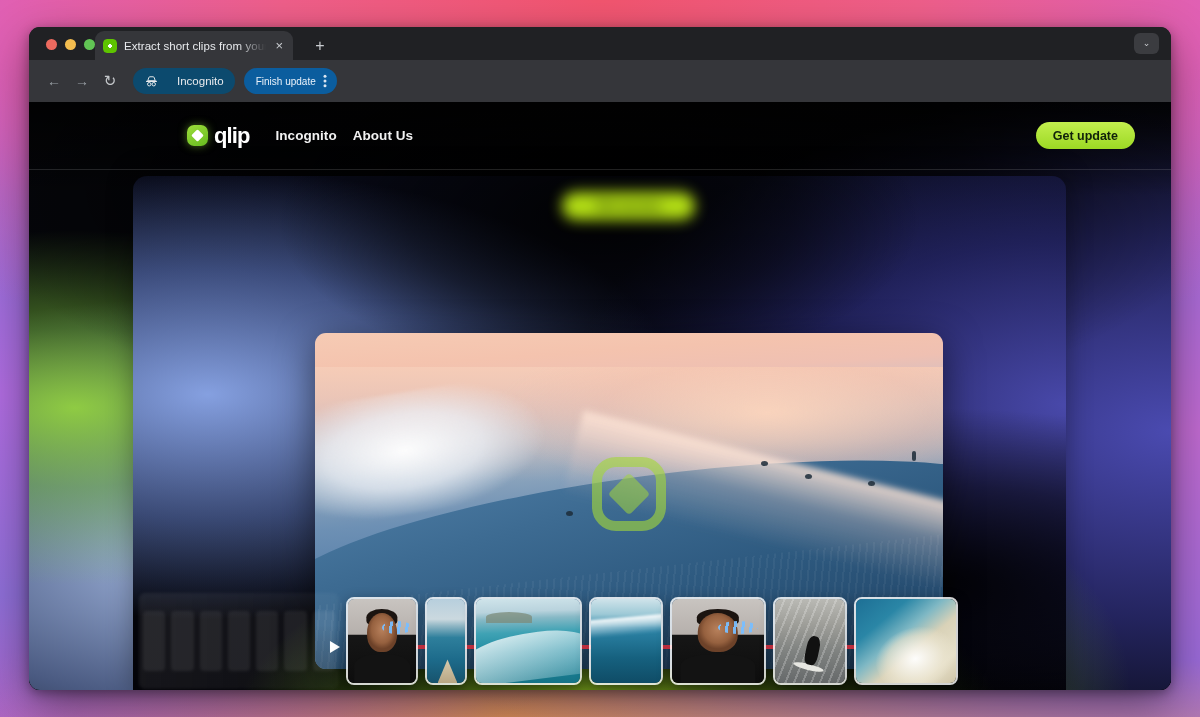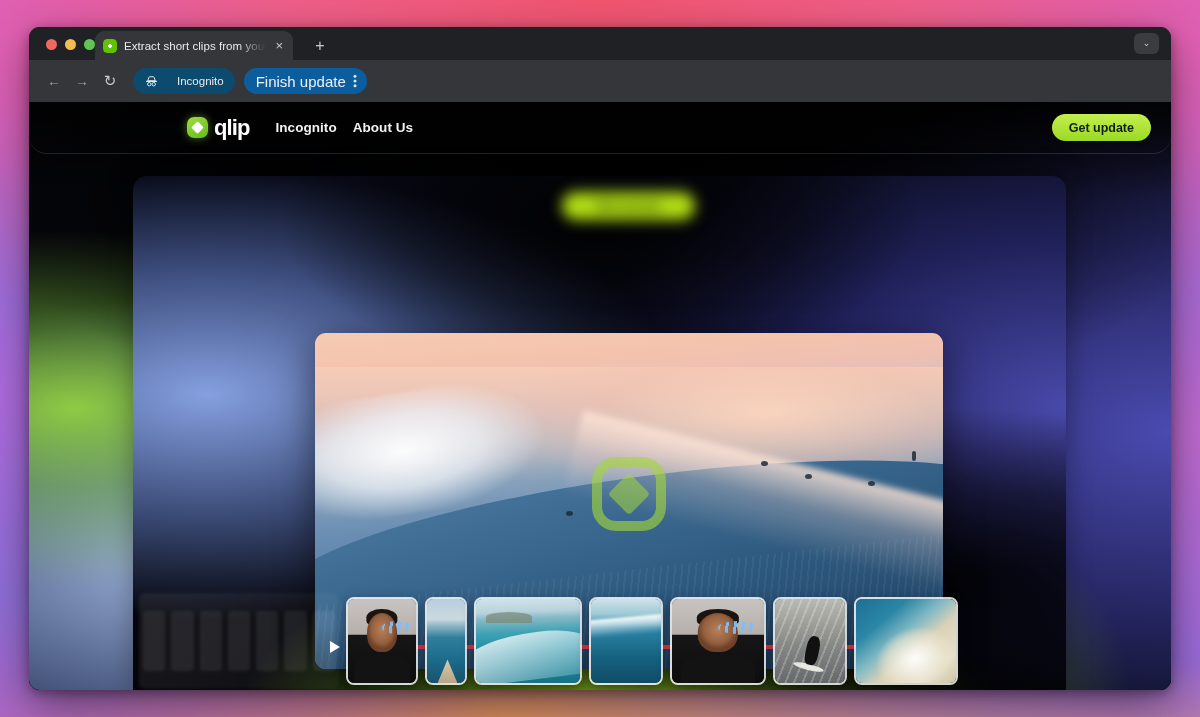--- a/index.html
+++ b/index.html
@@ -77,21 +77,21 @@
   .tb-icon { width:16px; height:16px; color:#c4c7ca; }
   .incognito {
     height:26px; border-radius:13px; background:#0c4a6e;
     display:flex; align-items:center; gap:18px; padding:0 11px; margin-left:8px;
   }
   .incognito span { font-size:11.5px; color:#e8eaed; }
   .finish-update {
     height:26px; border-radius:13px; background:#0b5d9e;
     display:flex; align-items:center; gap:7px; padding:0 10px 0 12px; margin-left:7px;
   }
-  .finish-update span { font-size:15px; color:#e9f1fa; font-weight:500;}
+  .finish-update span { font-size:10px; color:#e9f1fa; font-weight:500;}
   .kebab { color:#dbe6f1; font-size:11px; letter-spacing:0; line-height:9px; }
 
   
   .page {
     position:relative; width:100%; height:588px; overflow:hidden; background:#05060a;
   }
   .page-bg {
     position:absolute; inset:0;
     background:
       radial-gradient(58% 52% at 4% 52%,  rgba(150,214,64,.92) 0%, rgba(120,190,60,.5) 26%, rgba(60,120,60,0) 58%),
@@ -103,24 +103,23 @@
   }
   .page-vignette {
     position:absolute; inset:0; pointer-events:none;
     background:
       radial-gradient(80% 60% at 50% 14%, rgba(0,0,0,.92) 0%, rgba(0,0,0,.55) 40%, rgba(0,0,0,0) 70%),
       linear-gradient(180deg, rgba(0,0,0,.75) 0%, rgba(0,0,0,0) 16%);
   }
 
   
   .site-header {
-    position:absolute; left:0; right:0; top:0; height:52px; z-index:6;
-    display:flex; align-items:center; padding:0 20px 0 158px;
+    position:absolute; left:0; right:0; top:0; height:68px; z-index:6;
+    display:flex; align-items:center; padding:0 36px 0 158px;
     border-bottom:1px solid rgba(255,255,255,.13);
-    border-radius:18px;
   }
   .brand { display:flex; align-items:center; gap:6px; }
   .brand-mark {
     width:21px; height:21px; border-radius:7px;
     background:linear-gradient(150deg,#9ede3c,#66bb1f);
     display:flex; align-items:center; justify-content:center;
     box-shadow:0 0 9px rgba(150,220,60,.5);
   }
   .brand-diamond { width:9px; height:9px; background:#fff; transform:rotate(45deg); border-radius:1.5px; }
   .brand-name { font-size:22px; font-weight:700; color:#fff; letter-spacing:-.9px; }

